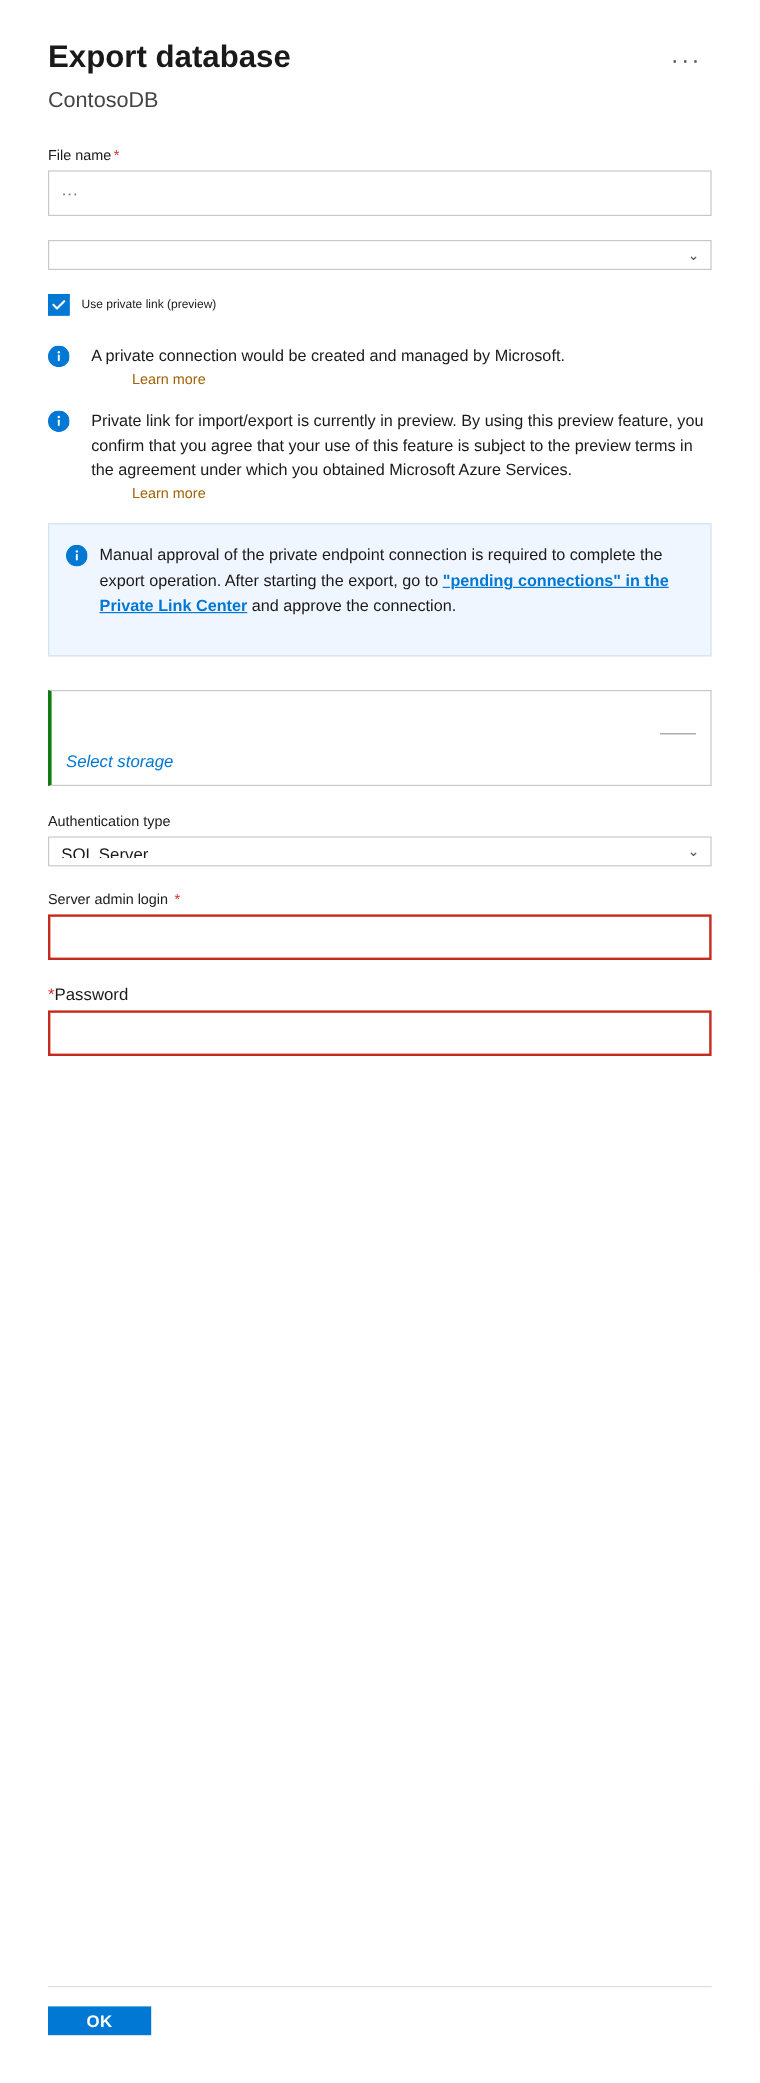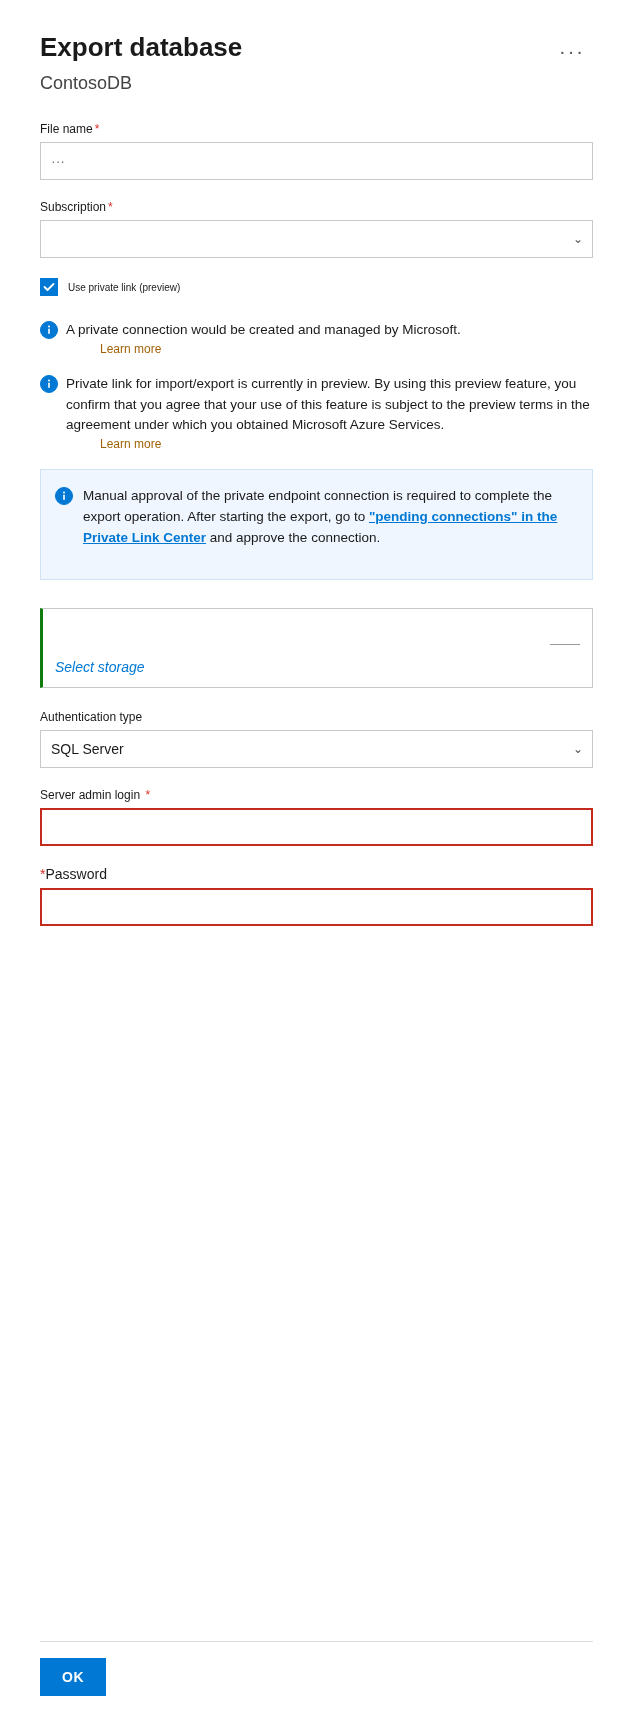--- a/index.html
+++ b/index.html
@@ -83,21 +83,21 @@
       outline: none;
     }
 
     .select-wrapper {
       position: relative;
       width: 100%;
     }
 
     .select-wrapper select {
       width: 100%;
-      height: 38px;
+      height: 25px;
       border: 1px solid #c8c8c8;
       padding: 6px 36px 6px 10px;
       font-size: 14px;
       color: #1a1a1a;
       background: #fff;
       appearance: none;
       -webkit-appearance: none;
       cursor: pointer;
       outline: none;
     }
@@ -136,21 +136,21 @@
       height: 12px;
     }
 
     .checkbox-label {
       font-size: 10px;
       color: #1a1a1a;
     }
 
     .info-block {
       display: flex;
-      gap: 8px;
+      gap: 18px;
       margin-bottom: 18px;
     }
 
     .info-icon {
       flex-shrink: 0;
       margin-top: 1px;
     }
 
     .info-icon svg {
       width: 18px;
@@ -290,22 +290,22 @@
     .footer {
       border-top: 1px solid #ddd;
       padding-top: 16px;
       margin-top: 40px;
     }
 
     .ok-button {
       background: #0078d4;
       color: #fff;
       border: none;
-      height: 38px;
-      padding: 0 22px;
+      height: 24px;
+      padding: 0 32px;
       font-size: 14px;
       font-weight: 600;
       cursor: pointer;
       letter-spacing: 0.5px;
     }
   </style>
 </head>
 <body>
 
 <div class="panel">
@@ -317,23 +317,20 @@
   <div class="panel-subtitle">ContosoDB</div>
 
   <div class="form-section">
     <label class="form-label">
       <span>File name</span><span class="required-star">*</span>
     </label>
     <input class="form-input" type="text" placeholder="···" style="">
   </div>
 
   <div class="form-section">
-    <label class="form-label">
-      <span>Subscription</span><span class="required-star">*</span>
-    </label>
     <div class="select-wrapper">
       <select>
         <option value=""></option>
       </select>
       <span class="select-chevron">⌄</span>
     </div>
   </div>
 
   <div class="checkbox-row">
     <div class="checkbox-custom">

